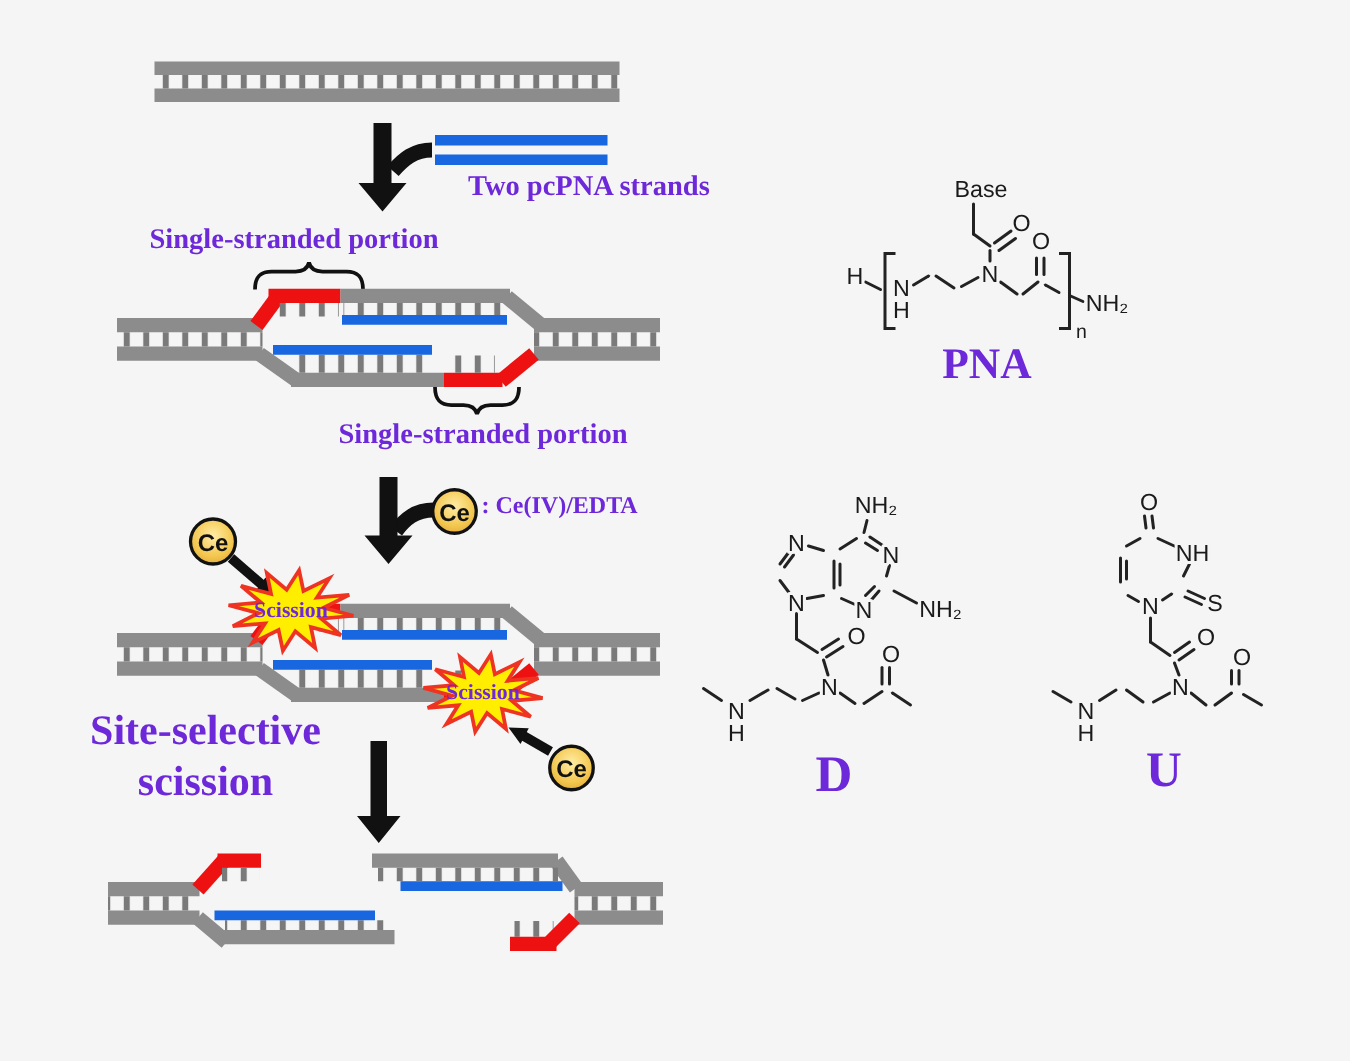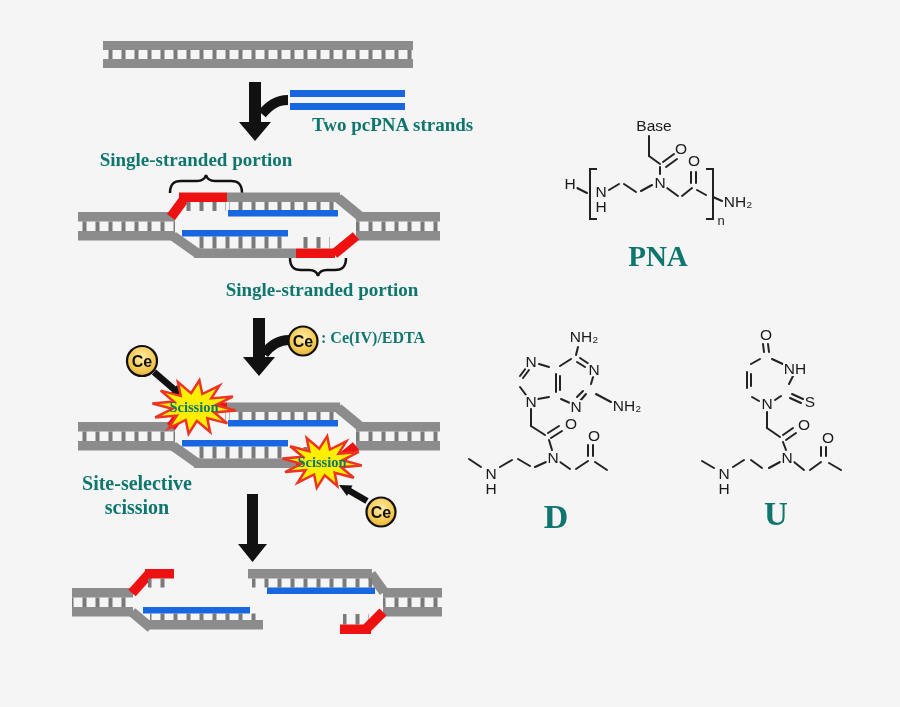--- a/index.html
+++ b/index.html
@@ -1,19 +1,19 @@
 <!DOCTYPE html>
 <html><head>
 <meta charset="utf-8">
 <style>
   html,body{margin:0;padding:0;}
   body{background:#f5f5f6;font-family:"Liberation Sans",sans-serif;}
   #fig{position:relative;width:900px;height:707px;background:#f5f5f6;overflow:hidden;}
   #art{position:absolute;left:0;top:0;}
-  .lbl{position:absolute;font-family:"Liberation Serif",serif;font-weight:700;color:#0f766e;white-space:nowrap;}
+  .lbl{position:absolute;font-family:"Liberation Serif",serif;font-weight:700;color:#6d28d9;white-space:nowrap;}
   .ctr{text-align:center;white-space:normal;}
   .atom{font:15.5px "Liberation Sans",sans-serif;fill:#1a1a1a;text-anchor:middle;
         paint-order:stroke;stroke:#f5f5f6;stroke-width:4px;stroke-linejoin:round;}
   .atom-sm{font-size:13px;}
   .ce-text{font:700 16px "Liberation Sans",sans-serif;fill:#111;text-anchor:middle;
            paint-order:stroke;stroke:none;}
   .bond{stroke:#222;stroke-width:2;fill:none;stroke-linecap:round;}
   .bracket{stroke:#222;stroke-width:2;fill:none;}
   .brace{stroke:#111;stroke-width:2.5;fill:none;}
 </style>
@@ -271,24 +271,24 @@
 <div class="lbl ctr" style="left:88px;top:149px;width:216px;font-size:19px;">Single-stranded portion</div>
 
 <div class="lbl ctr" style="left:214px;top:279px;width:216px;font-size:19px;">Single-stranded portion</div>
 
 <div class="lbl" style="left:321px;top:329px;font-size:16px;">: Ce(IV)/EDTA</div>
 
 <div class="lbl ctr" style="left:154px;top:399px;width:80px;font-size:14.5px;">Scission</div>
 
 <div class="lbl ctr" style="left:282px;top:454px;width:80px;font-size:14.5px;">Scission</div>
 
-<div class="lbl ctr" style="left:28px;top:471px;width:218px;font-size:20px;line-height:1.2;">
+<div class="lbl ctr" style="left:28px;top:471px;width:218px;font-size:28px;line-height:1.2;">
   <div>Site-selective</div>
   <div>scission</div>
 </div>
 
-<div class="lbl ctr" style="left:608px;top:240px;width:100px;font-size:29px;">PNA</div>
+<div class="lbl ctr" style="left:608px;top:227px;width:100px;font-size:29px;">PNA</div>
 
 <div class="lbl ctr" style="left:526px;top:498px;width:60px;font-size:34px;">D</div>
 
 <div class="lbl ctr" style="left:746px;top:496px;width:60px;font-size:33px;">U</div>
 
 </div>
 
 </body></html>

